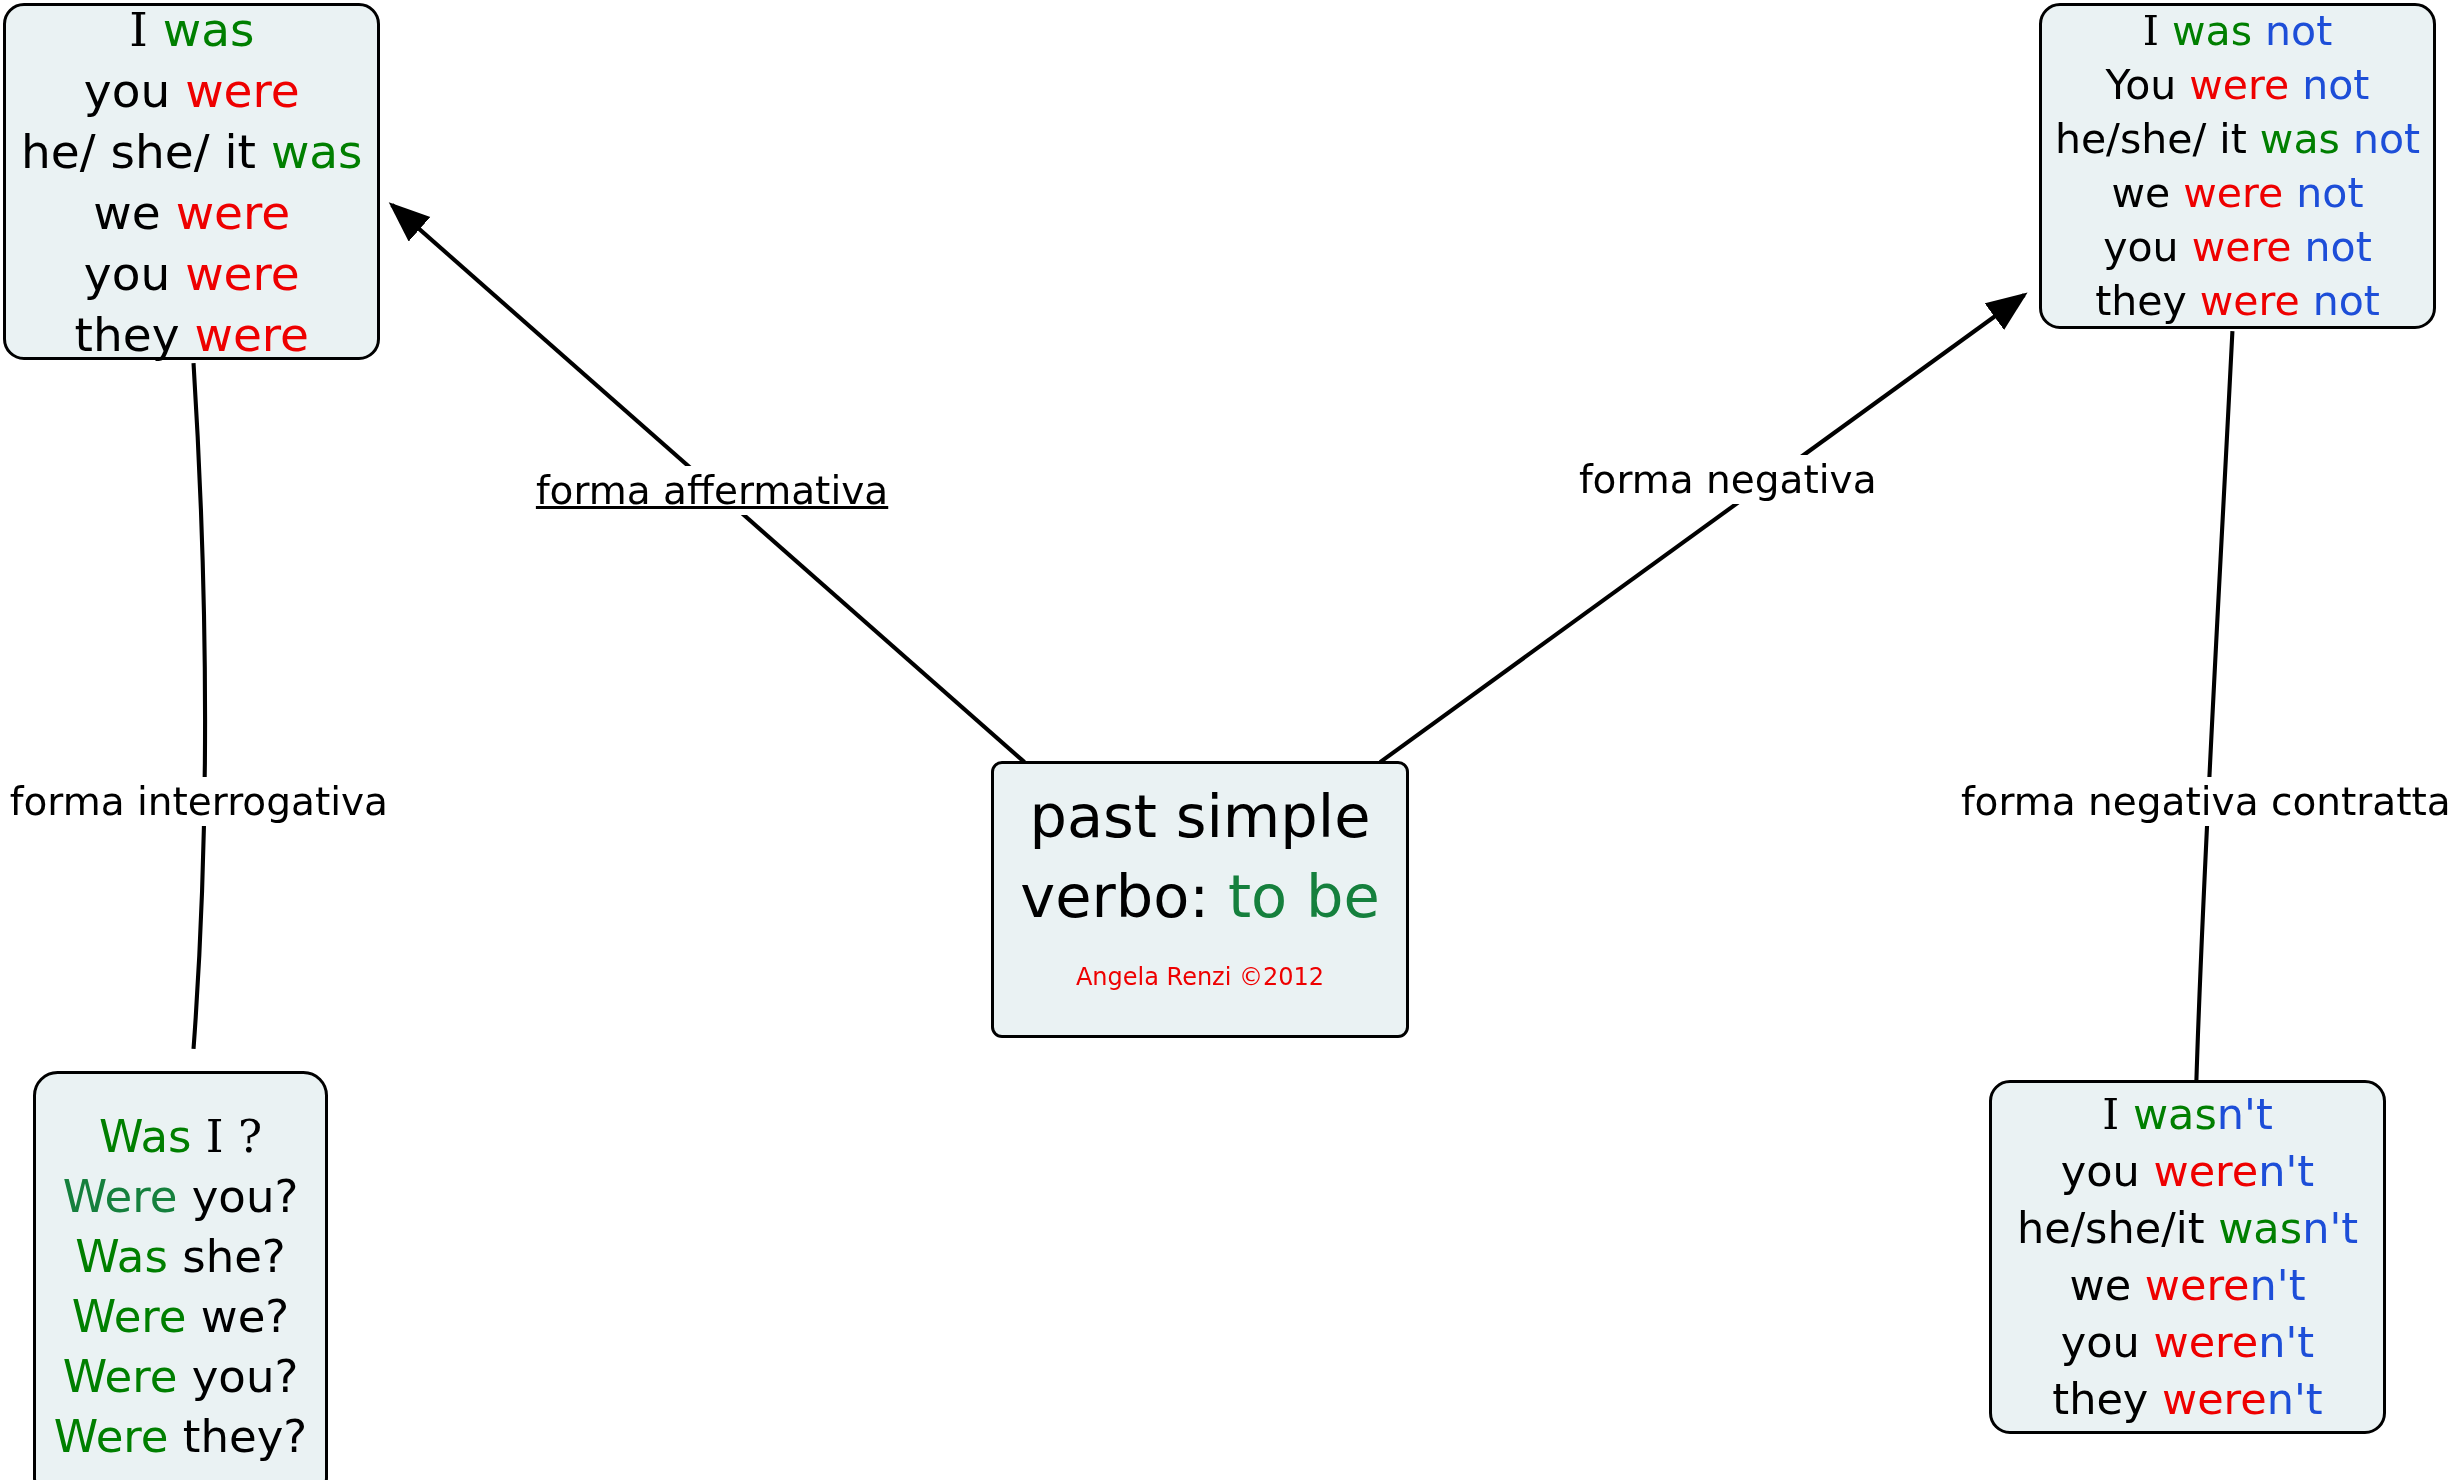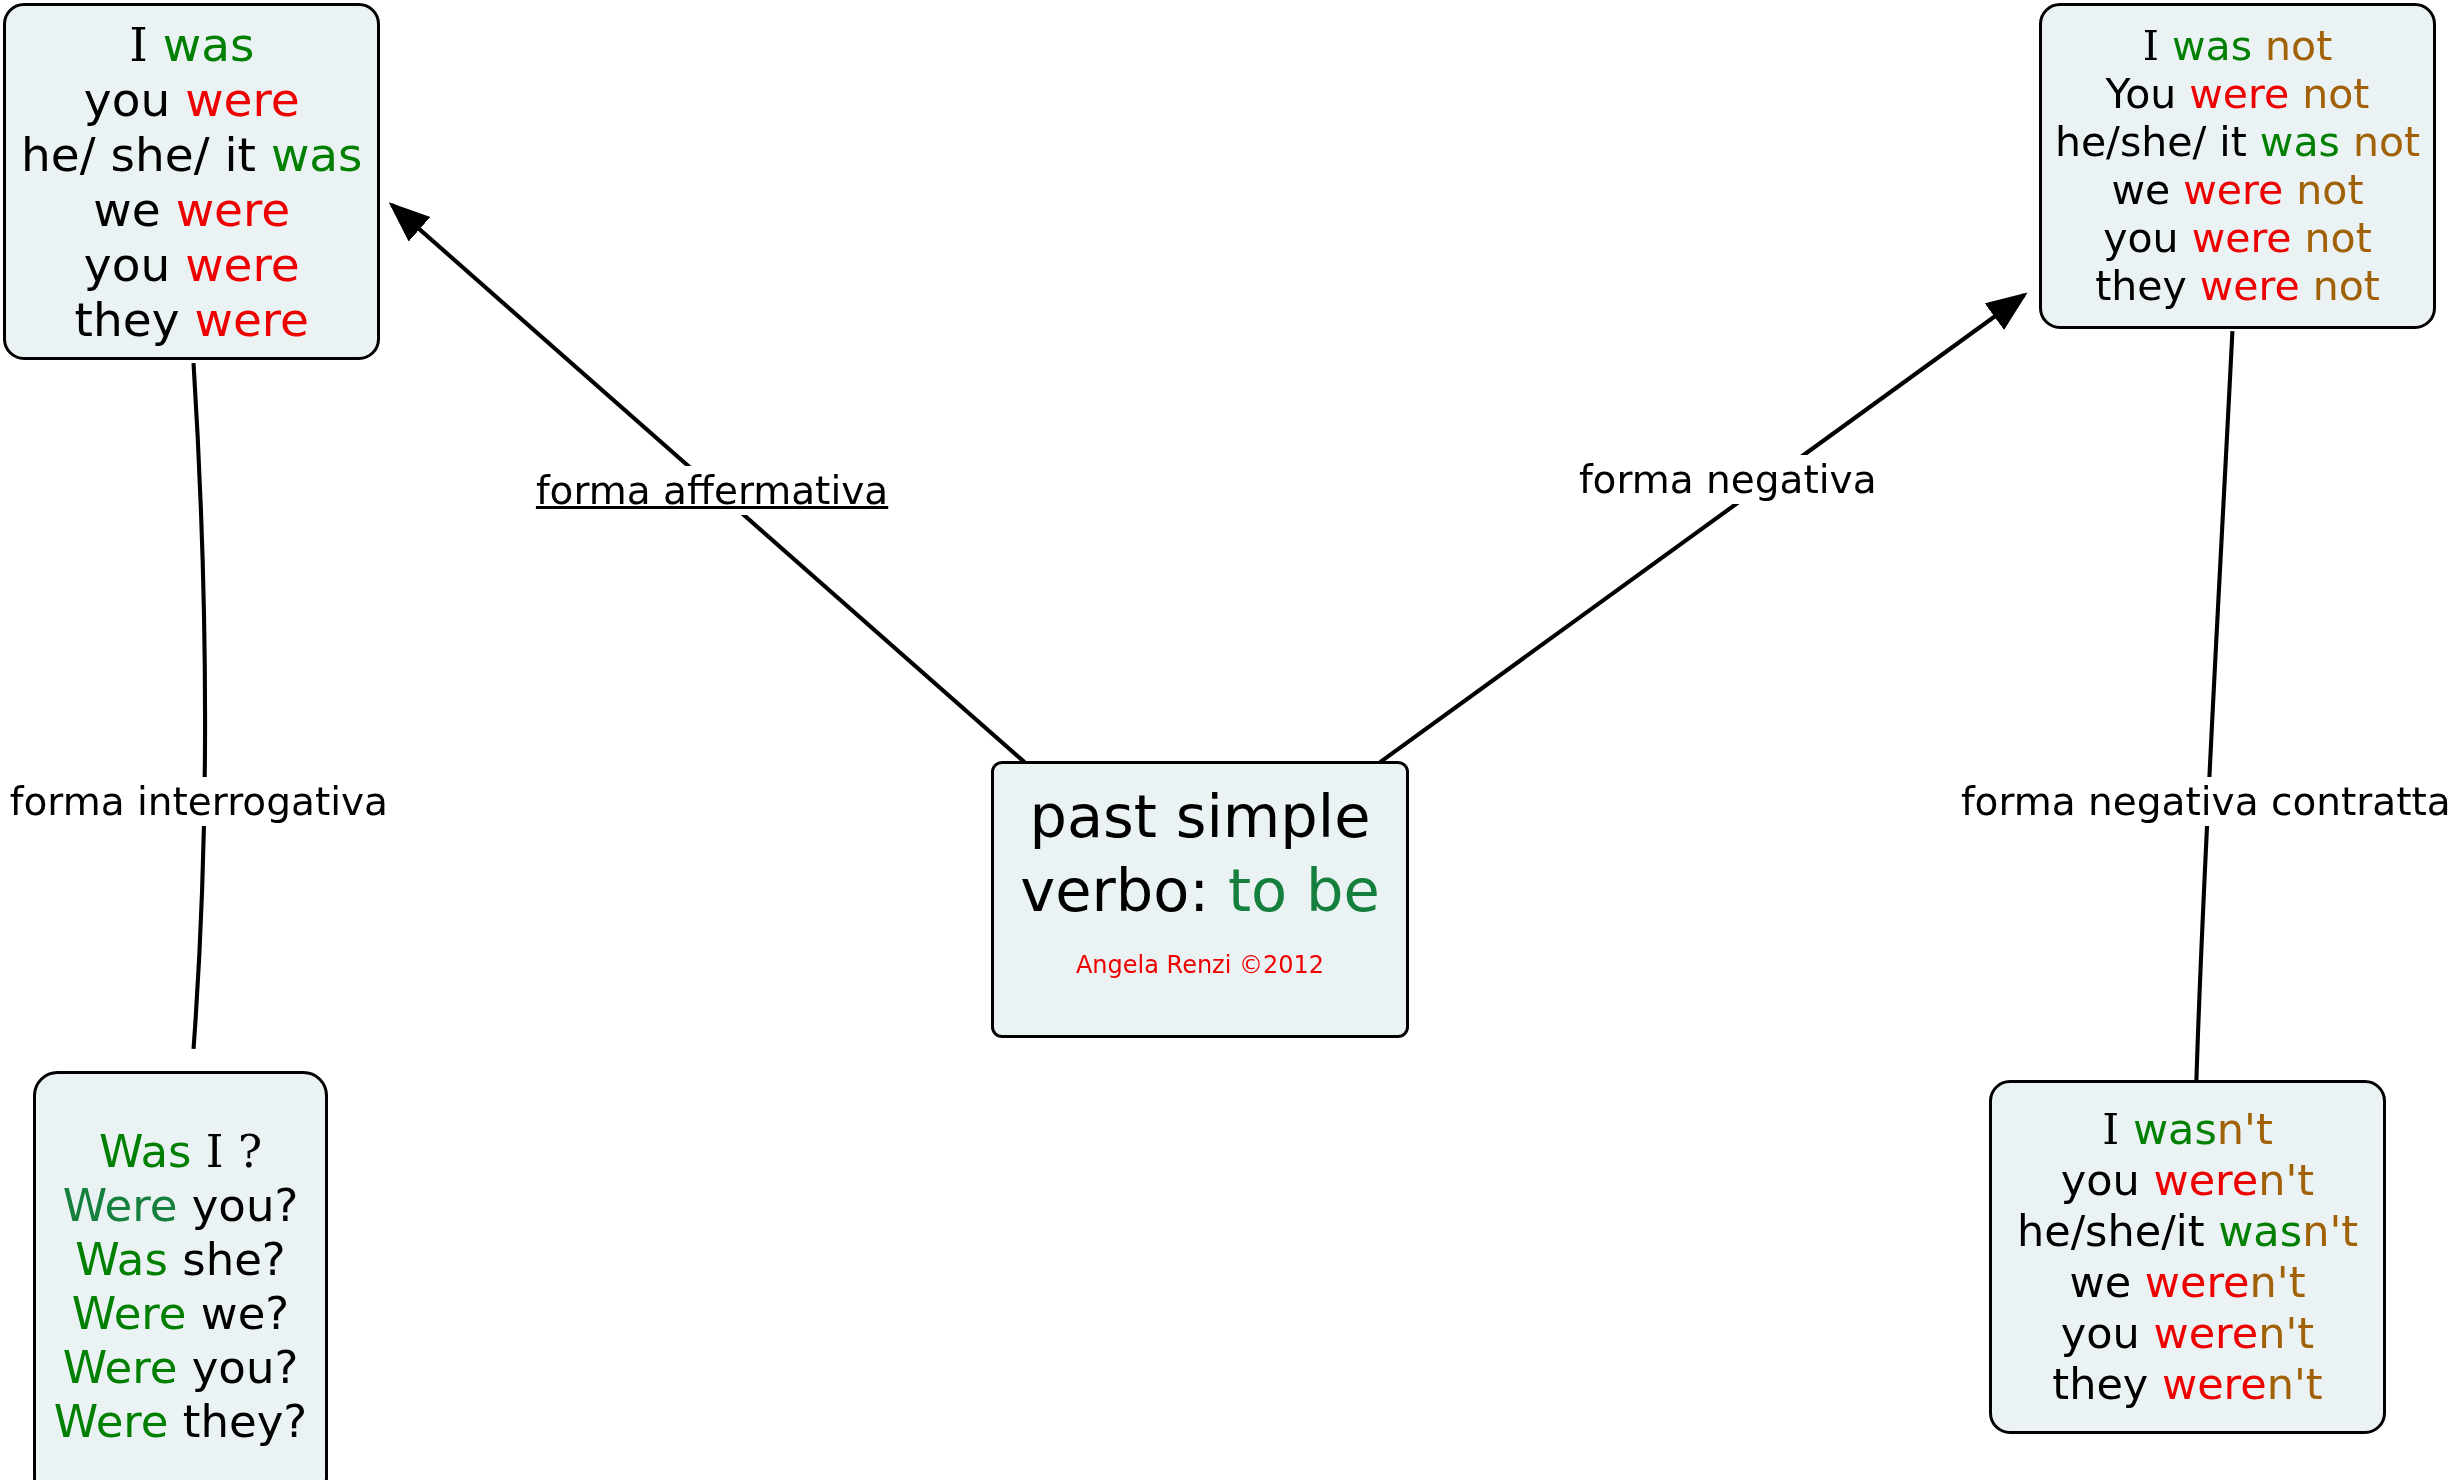--- a/index.html
+++ b/index.html
@@ -27,31 +27,32 @@
     box-sizing: border-box;
     background: #eaf2f3;
     border: 3.3px solid #000000;
     border-radius: 23px;
     display: flex;
     flex-direction: column;
     align-items: center;
     justify-content: center;
     text-align: center;
     z-index: 2;
+    gap: 6px;
   }
   .line {
     white-space: nowrap;
     color: #000000;
   }
   .serif-i {
     font-family: "DejaVu Serif", serif;
   }
   .g { color: #007f00; }
   .r { color: #ee0000; }
-  .b { color: #a16207; }
+  .b { color: #1d4ed8; }
   .rr { color: #15803d; }
 
   
   #node-affirmative {
     left: 3.3px;  top: 3.3px;
     width: 377px; height: 357px;
     border-radius: 21px;
   }
   #node-affirmative .line {
     font-size: 47px;

